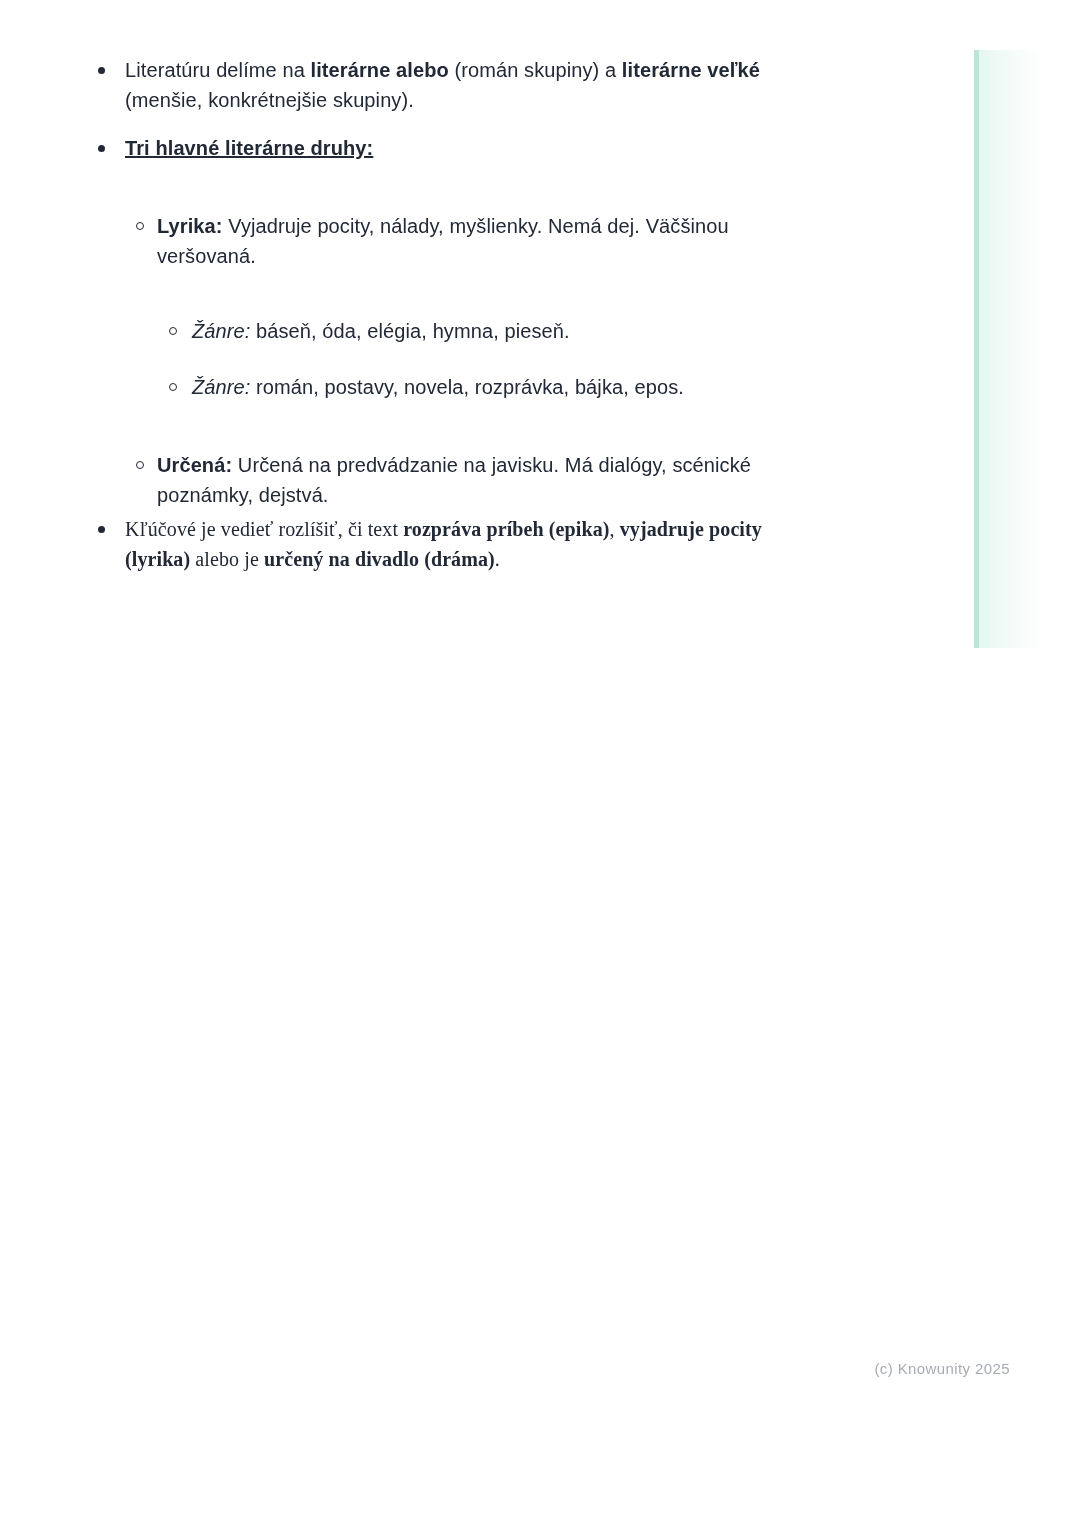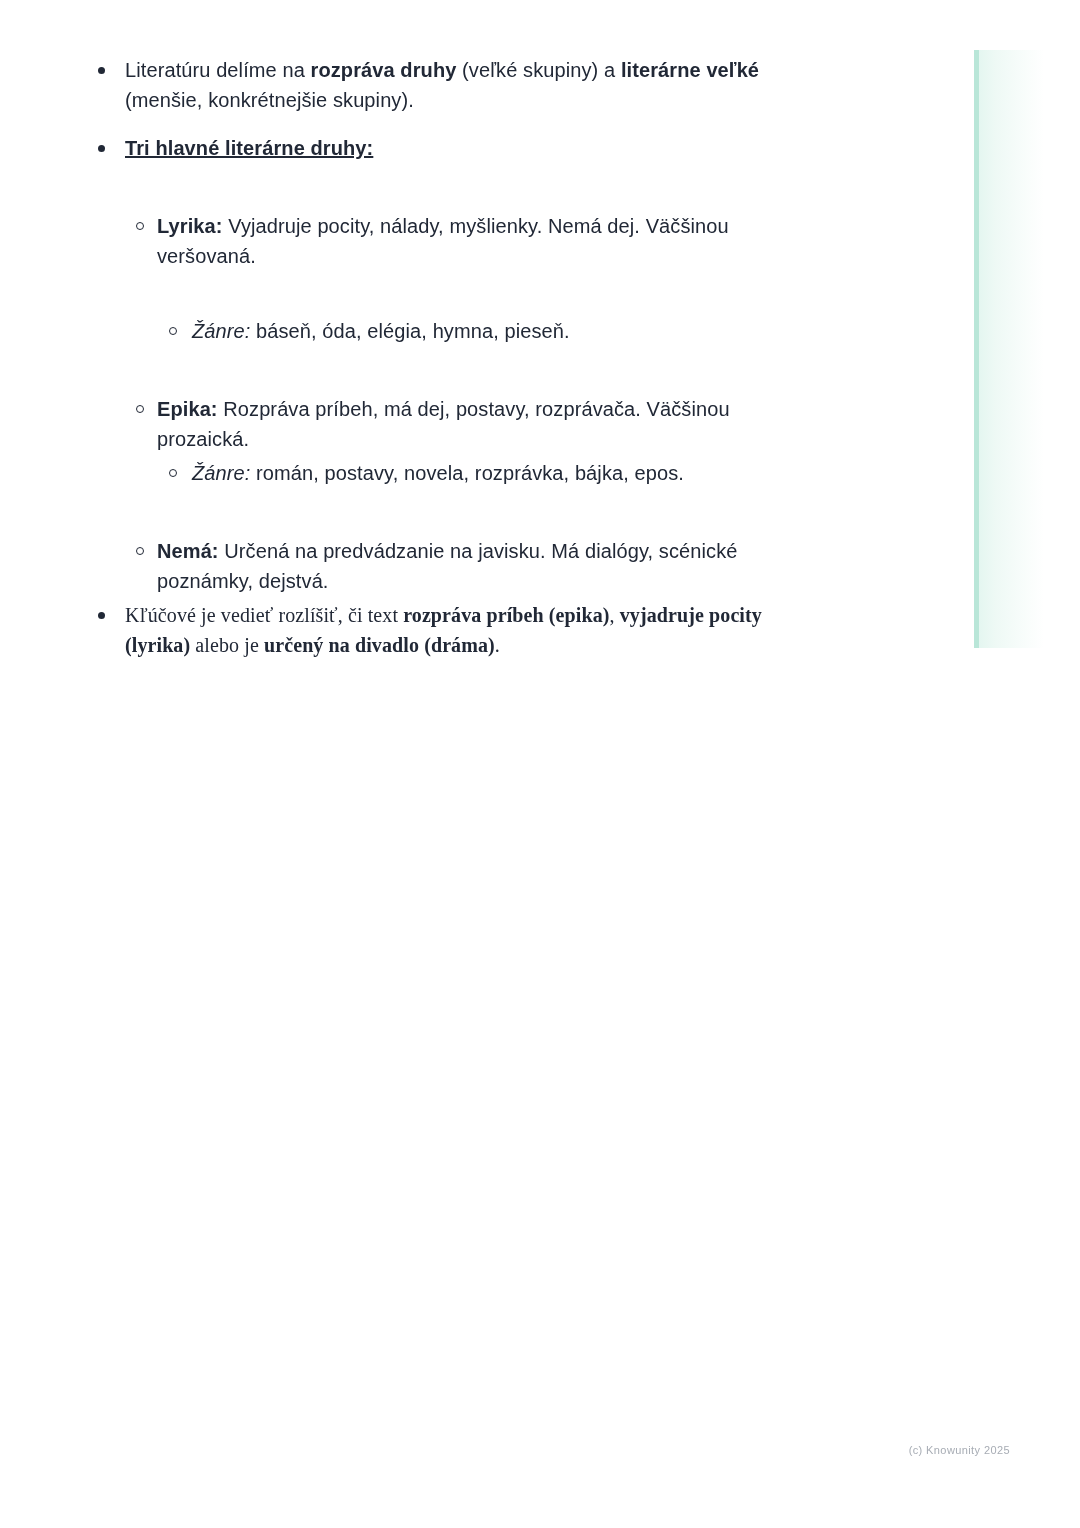--- a/index.html
+++ b/index.html
@@ -74,67 +74,63 @@
   .italic { font-style: italic; }
 
   .mb18 { margin-bottom: 18px; }
   .mb8  { margin-bottom: 8px; text-decoration: underline; }
   .mb4  { margin-bottom: 4px; }
   .mb26 { margin-bottom: 26px; margin-top: 45px; }
   .mb24 { margin-bottom: 24px; }
 
   .footer-credit {
     position: absolute;
-    top: 1444px;
+    top: 1360px;
     right: 70px;
-    font-size: 11px;
+    font-size: 15px;
     letter-spacing: 0.4px;
     color: #a7acb4;
   }
 </style>
 </head>
 <body>
 
 <div class="decor-strip"></div>
 
 <div class="doc">
 
   <div class="li l1 w1 mb18">
     <span class="marker dot"></span>
-    <span>Literatúru delíme na </span><span class="bold">rozpráva druhy</span><span> (veľké skupiny) a </span><span class="bold">literárne veľké</span><span> (menšie, konkrétnejšie skupiny).</span>
+    <span>Literatúru delíme na </span><span class="bold">literárne alebo</span><span> (román skupiny) a </span><span class="bold">literárne veľké</span><span> (menšie, konkrétnejšie skupiny).</span>
   </div>
 
   <div class="li l1 mb8">
     <span class="marker dot"></span>
     <span class="bold">Tri hlavné literárne druhy:</span>
   </div>
 
   <div class="li l2 w2 mb4">
     <span class="marker circle"></span>
     <span class="bold">Lyrika:</span><span> Vyjadruje pocity, nálady, myšlienky. Nemá dej. Väčšinou veršovaná.</span>
   </div>
 
   <div class="li l3 mb26">
     <span class="marker circle"></span>
     <span class="italic">Žánre:</span><span> báseň, óda, elégia, hymna, pieseň.</span>
   </div>
 
-  <div class="li l2 w2 mb4">
-    <span class="marker circle"></span>
-    <span class="bold">Epika:</span><span> Rozpráva príbeh, má dej, postavy, rozprávača. Väčšinou prozaická.</span>
-  </div>
 
   <div class="li l3 mb24">
     <span class="marker circle"></span>
     <span class="italic">Žánre:</span><span> román, postavy, novela, rozprávka, bájka, epos.</span>
   </div>
 
   <div class="li l2 w2 mb4">
     <span class="marker circle"></span>
-    <span class="bold">Nemá:</span><span> Určená na predvádzanie na javisku. Má dialógy, scénické poznámky, dejstvá.</span>
+    <span class="bold">Určená:</span><span> Určená na predvádzanie na javisku. Má dialógy, scénické poznámky, dejstvá.</span>
   </div>
 
 
   <div class="li l1 w3">
     <span class="marker dot"></span>
     <span>Kľúčové je vedieť rozlíšiť, či text </span><span class="bold">rozpráva príbeh (epika)</span><span>, </span><span class="bold">vyjadruje pocity (lyrika)</span><span> alebo je </span><span class="bold">určený na divadlo (dráma)</span><span>.</span>
   </div>
 
 </div>
 

